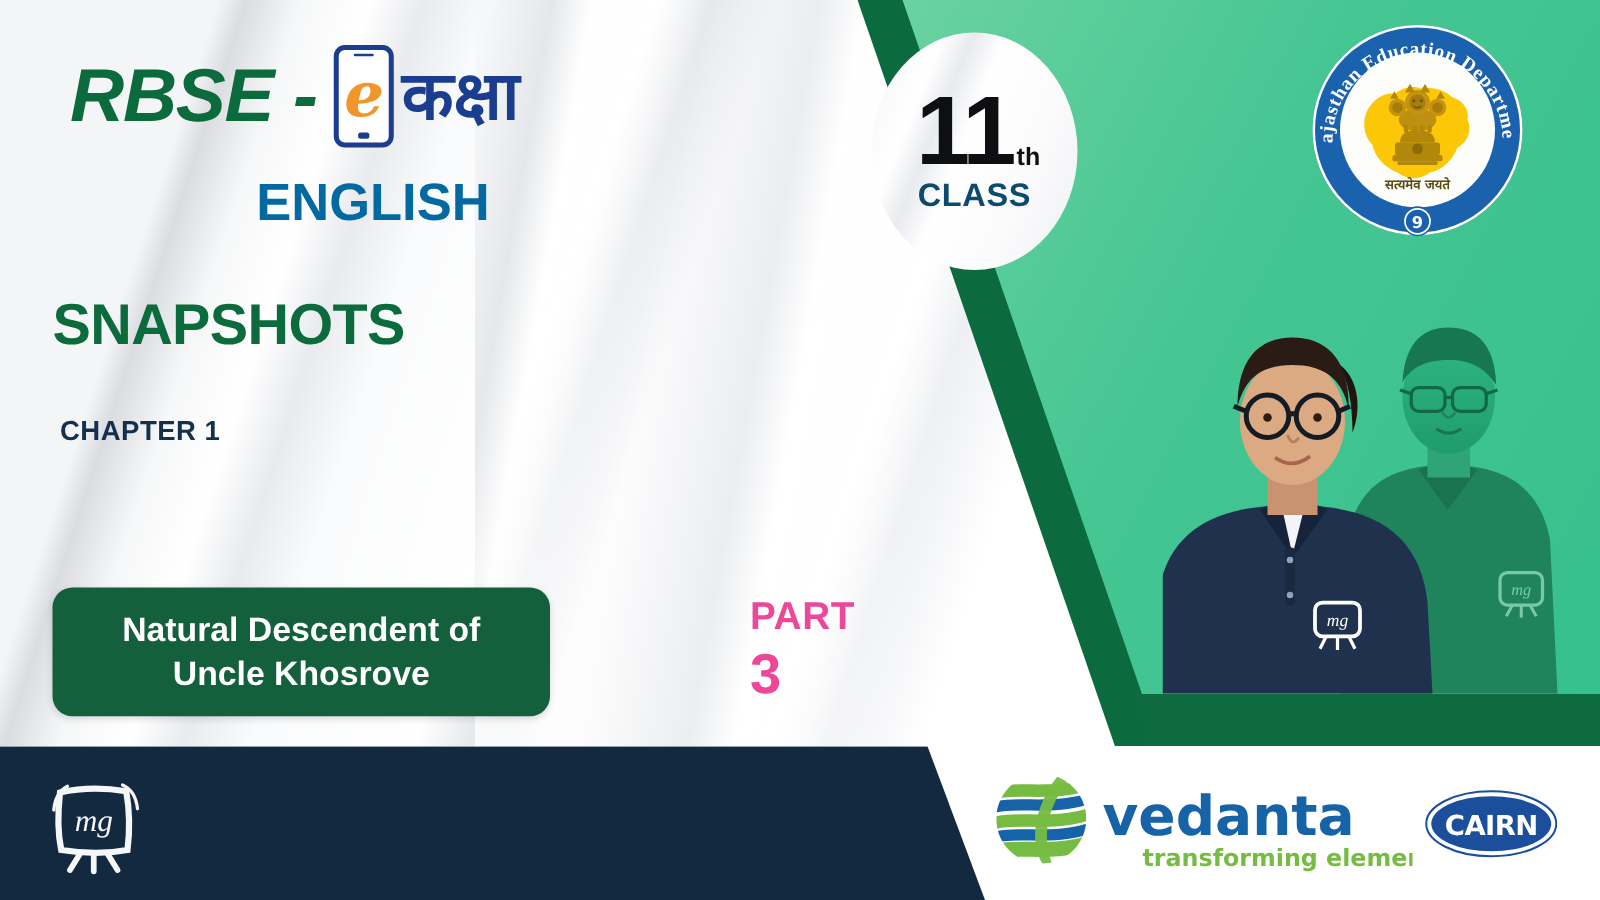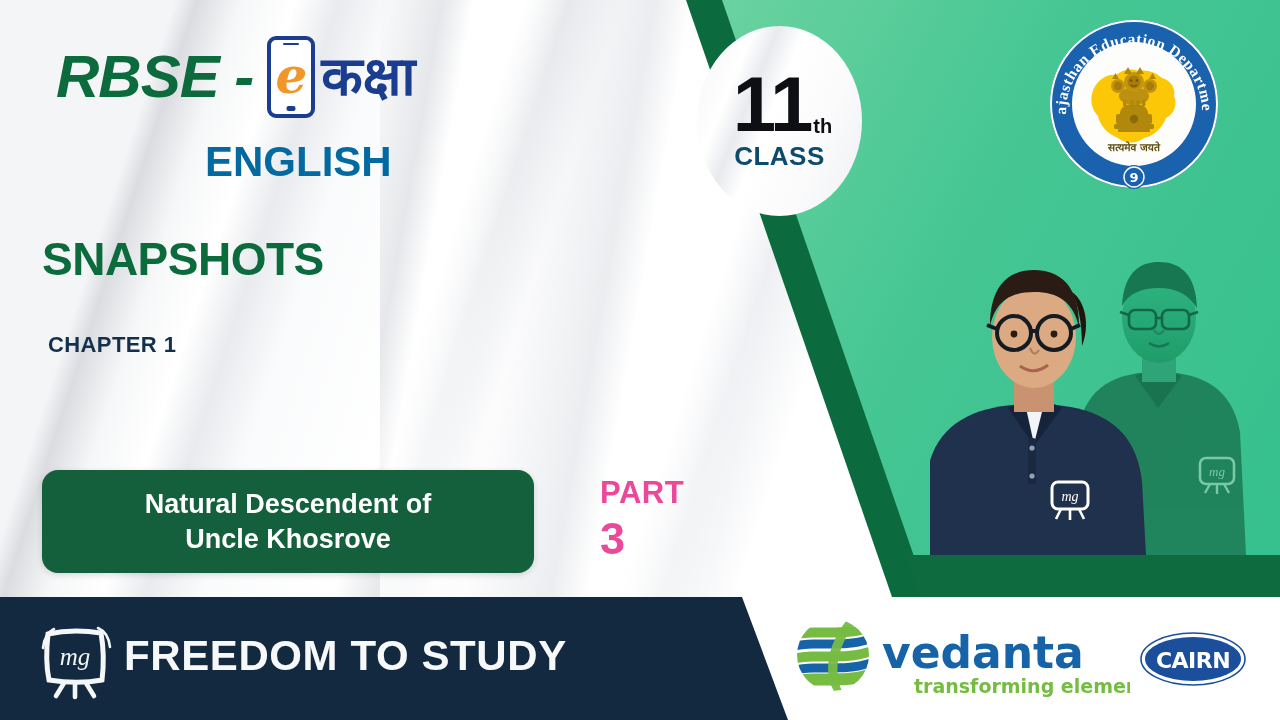--- a/index.html
+++ b/index.html
@@ -117,21 +117,21 @@
   .chapter{
     position:absolute; left:48px; top:332px;
     font-size:22px; font-weight:bold; color:#13314c; letter-spacing:0.4px;
   }
   .title{
     position:absolute; left:47px; top:366px; width:780px;
     font-size:33px; font-weight:bold; color:#13314c;
     line-height:1.14; letter-spacing:-0.3px;
   }
   .badge{
-    position:absolute; left:42px; top:470px; width:492px; height:103px;
+    position:absolute; left:42px; top:470px; width:398px; height:103px;
     background:#14603c; border-radius:16px;
     display:flex; align-items:center; justify-content:center;
     box-shadow:0 2px 6px rgba(0,0,0,.14);
   }
   .badge-text{
     color:#ffffff; font-size:27px; font-weight:bold; text-align:center;
     line-height:1.28;
   }
   .part{
     position:absolute; left:600px; top:475px; width:240px;
@@ -375,21 +375,20 @@
       <path d="M20,9 C14,12 10,18 9,28" stroke="#f4f6f8" stroke-width="2.6" fill="none" stroke-linecap="round"></path>
       <path d="M64,8 C71,11 75,18 76,27" stroke="#f4f6f8" stroke-width="2.6" fill="none" stroke-linecap="round"></path>
       <text x="41" y="45" text-anchor="middle" font-family="'Liberation Serif', serif" font-style="italic" font-size="25" fill="#f4f6f8">mg</text>
       <g stroke="#f4f6f8" stroke-width="4.6" stroke-linecap="round" fill="none">
         <path d="M30,63 l-8,13"></path>
         <path d="M41,63 l0,14"></path>
         <path d="M52,63 l8,13"></path>
       </g>
     </svg>
   </div>
-  <div class="freedom">FREEDOM TO STUDY</div>
 
   <div class="vedanta">
     <svg viewBox="0 0 340 92" width="340" height="92">
       <defs>
         <clipPath id="globeClip">
             <circle cx="43" cy="42" r="36"></circle>
           </clipPath>
       </defs>
       <g clip-path="url(#globeClip)">
         <rect x="7" y="6" width="72" height="72" fill="#ffffff"></rect>

